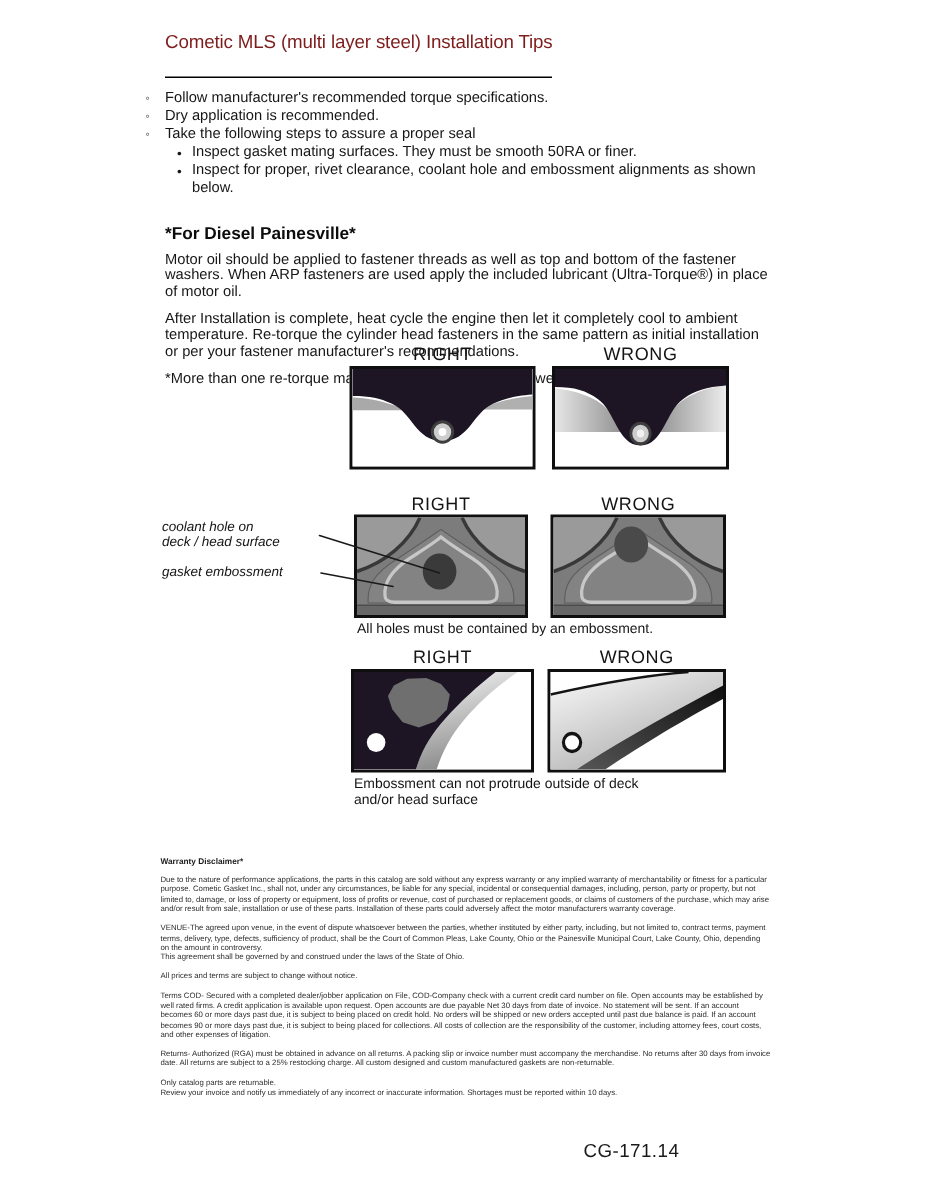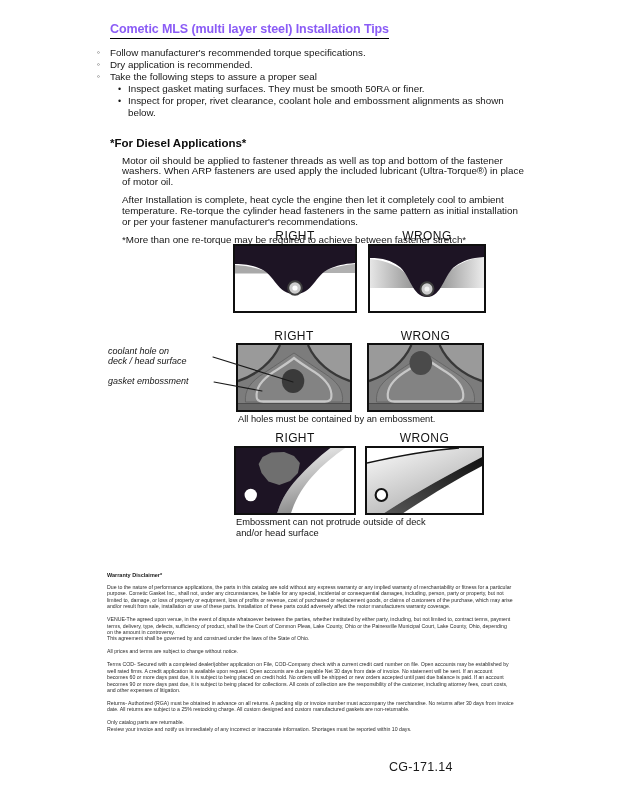--- a/index.html
+++ b/index.html
@@ -3,30 +3,30 @@
 <meta charset="utf-8">
 <style>
   html,body { margin:0; padding:0; background:#ffffff; }
   .page {
     position:relative; width:618px; height:800px; background:#fff;
     font-family:"Liberation Sans", sans-serif; color:#1e1e1e; overflow:hidden;
   }
   
   .content { position:absolute; left:110px; top:19px; width:410px; }
   .title {
-    font-size:12.5px; font-weight:bold; margin:0; display:inline-block;
-    color:#8b5cf6; border-bottom:1.6px solid #000; padding-bottom:2px; letter-spacing:-0.1px;
+    font-size:12.5px; font-weight:normal; margin:0; display:inline-block;
+    color:#7f1d1d; border-bottom:1.6px solid #000; padding-bottom:16px; letter-spacing:-0.1px;
   }
   ul.tips { margin:8px 0 0 0; padding:0; list-style:none; font-size:9.8px; line-height:12.1px; color:#161616; }
   ul.tips li { position:relative; }
   ul.tips li.lvl1 .m { position:absolute; left:-13px; top:0; font-size:8px; }
   ul.tips li.lvl2 { padding-left:18px; }
   ul.tips li.lvl2 .m { position:absolute; left:8px; top:0; font-size:9px; }
   .diesel-heading { font-size:11.5px; font-weight:bold; margin:17px 0 0 0; color:#0c0c0c; }
-  p.body { font-size:9.8px; line-height:10.9px; margin:7px 0 0 12px; width:402px; color:#161616; }
+  p.body { font-size:9.8px; line-height:10.9px; margin:7px 0 0 0; width:402px; color:#161616; }
   
   .dlabel { position:absolute; font-size:12px; letter-spacing:0.4px; text-align:center; color:#141414; }
   .dbox { position:absolute; border:2px solid #0f0f0f; box-sizing:border-box; background:#fff; }
   .dbox svg { display:block; width:100%; height:100%; }
   .dcaption { position:absolute; font-size:9.3px; line-height:11px; color:#141414; }
   .callout { position:absolute; font-size:9px; line-height:10.4px; text-align:left; white-space:pre-line; color:#141414;font-style:italic; }
   .leader { position:absolute; }
   
   .warranty { position:absolute; left:107px; top:572px; width:407px; color:#2c2c2c; }
   .warranty h3 { font-size:5.5px; font-weight:bold; margin:0 0 6px 0; color:#1a1a1a; }
@@ -40,21 +40,21 @@
 
   <div class="content">
     <h1 class="title">Cometic MLS (multi layer steel) Installation Tips</h1>
     <ul class="tips">
       <li class="lvl1"><span class="m">◦</span><span>Follow manufacturer's recommended torque specifications.</span></li>
       <li class="lvl1"><span class="m">◦</span><span>Dry application is recommended.</span></li>
       <li class="lvl1"><span class="m">◦</span><span>Take the following steps to assure a proper seal</span></li>
       <li class="lvl2"><span class="m">•</span><span>Inspect gasket mating surfaces.  They must be smooth 50RA or finer.</span></li>
       <li class="lvl2"><span class="m">•</span><span>Inspect for proper, rivet clearance, coolant hole and embossment alignments as shown below.</span></li>
     </ul>
-    <h2 class="diesel-heading">*For Diesel Applications*</h2>
+    <h2 class="diesel-heading">*For Diesel Painesville*</h2>
     <p class="body">Motor oil should be applied to fastener threads as well as top and bottom of the fastener washers. When ARP fasteners are used apply the included lubricant (Ultra-Torque®) in place of motor oil.</p>
     <p class="body">After Installation is complete, heat cycle the engine then let it completely cool to ambient temperature. Re-torque the cylinder head fasteners in the same pattern as initial installation or per your fastener manufacturer's recommendations.</p>
     <p class="body">*More than one re-torque may be required to achieve between fastener stretch*</p>
   </div>
 
   <div class="dlabel" style="left:233px; top:229px; width:124px;">RIGHT</div>
   <div class="dlabel" style="left:368px; top:229px; width:118px;">WRONG</div>
 
   <div class="dbox" style="left:233px; top:244px; width:124px; height:69px;">
     <svg viewBox="0 0 120 65" preserveAspectRatio="none">

